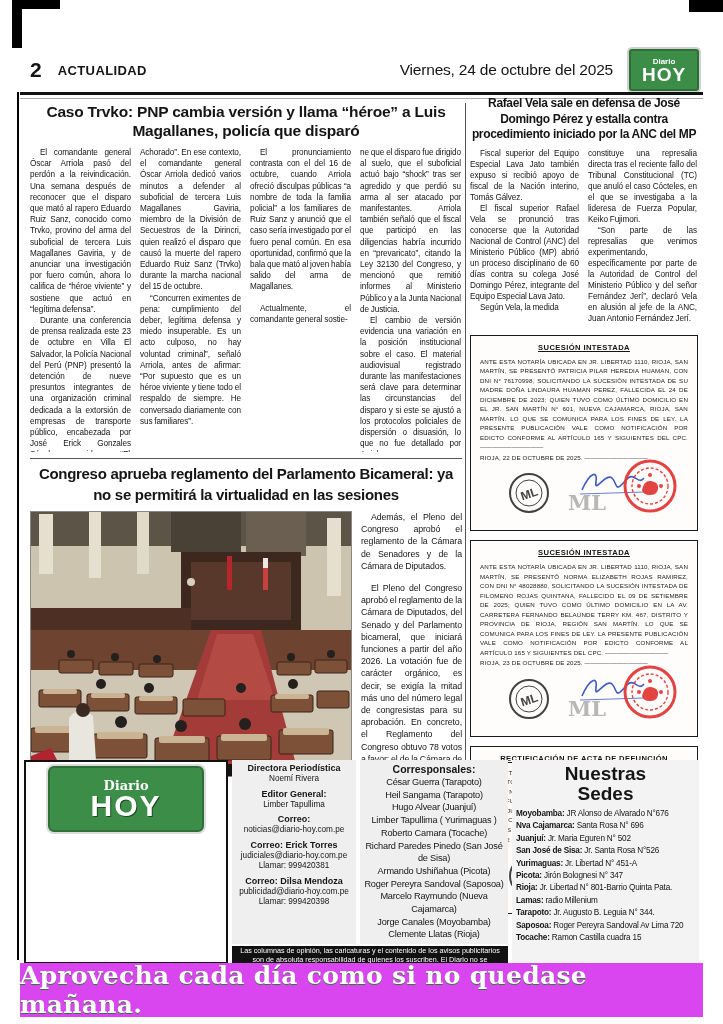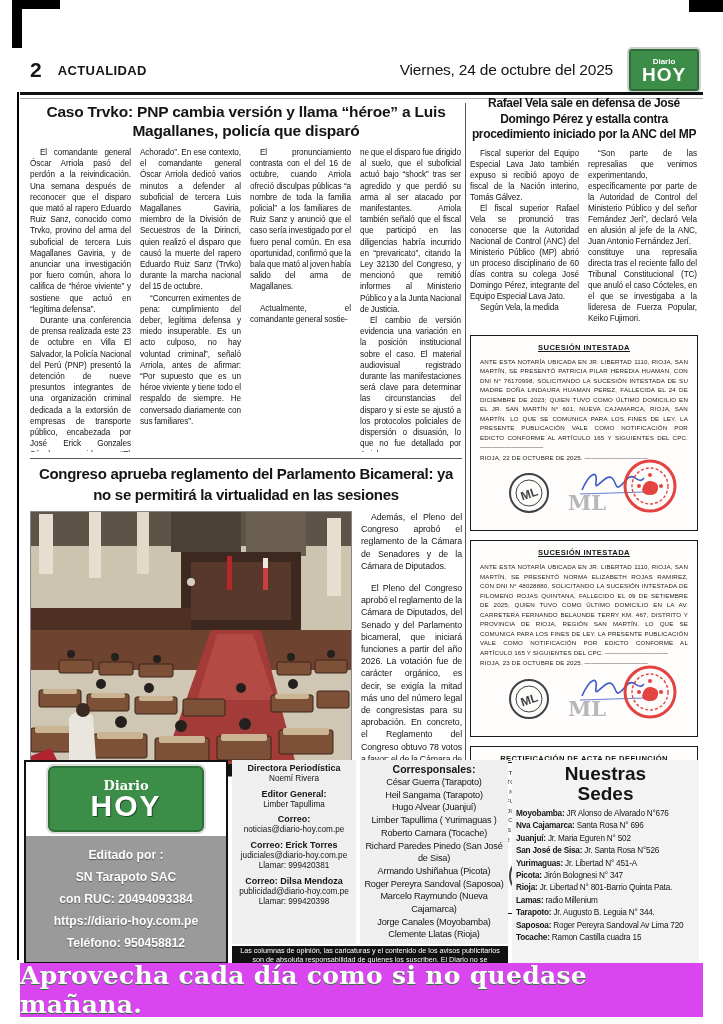--- a/index.html
+++ b/index.html
@@ -211,22 +211,22 @@
 
   <div class="right-sec">
     <div class="headline3">Rafael Vela sale en defensa de José Domingo Pérez y estalla contra procedimiento iniciado por la ANC del MP</div>
     <div class="cols2">
       <div class="col">
         <p class="para">Fiscal superior del Equipo Especial Lava Jato también expuso si recibió apoyo de fiscal de la Nación interino, Tomás Gálvez.</p>
         <p class="para">El fiscal superior Rafael Vela se pronunció tras conocerse que la Autoridad Nacional de Control (ANC) del Ministerio Público (MP) abrió un proceso disciplinario de 60 días contra su colega José Domingo Pérez, integrante del Equipo Especial Lava Jato.</p>
         <p class="para">Según Vela, la medida</p>
       </div>
       <div class="col">
+        <p class="para cont">constituye una represalia directa tras el reciente fallo del Tribunal Constitucional (TC) que anuló el caso Cócteles, en el que se investigaba a la lideresa de Fuerza Popular, Keiko Fujimori.</p>
         <p class="para">“Son parte de las represalias que venimos experimentando, específicamente por parte de la Autoridad de Control del Ministerio Público y del señor Fernández Jerí”, declaró Vela en alusión al jefe de la ANC, Juan Antonio Fernández Jerí.</p>
-        <p class="para cont">constituye una represalia directa tras el reciente fallo del Tribunal Constitucional (TC) que anuló el caso Cócteles, en el que se investigaba a la lideresa de Fuerza Popular, Keiko Fujimori.</p>
       </div>
     </div>
 
     <div class="notice">
       <div class="notice-title">SUCESIÓN INTESTADA</div>
       <div class="notice-body">ANTE ESTA NOTARÍA UBICADA EN JR. LIBERTAD 1110, RIOJA, SAN MARTÍN, SE PRESENTÓ PATRICIA PILAR HEREDIA HUAMAN, CON DNI N° 76170998, SOLICITANDO LA SUCESIÓN INTESTADA DE SU MADRE DOÑA LINDAURA HUAMAN PEREZ, FALLECIDA EL 24 DE DICIEMBRE DE 2023; QUIEN TUVO COMO ÚLTIMO DOMICILIO EN EL JR. SAN MARTÍN N° 601, NUEVA CAJAMARCA, RIOJA, SAN MARTÍN. LO QUE SE COMUNICA PARA LOS FINES DE LEY. LA PRESENTE PUBLICACIÓN VALE COMO NOTIFICACIÓN POR EDICTO CONFORME AL ARTÍCULO 165 Y SIGUIENTES DEL CPC. ——————————</div>
       <div class="notice-date">RIOJA, 22 DE OCTUBRE DE 2025. ——————————</div>
       <div class="seal-row">
         <svg class="seal-black" width="42" height="42" viewBox="0 0 42 42">
           <circle cx="21" cy="21" r="19" fill="none" stroke="#222" stroke-width="2"></circle>
@@ -302,27 +302,20 @@
     </div>
   </div>
 
   <div class="footer">
     <div class="pubbox">
       <div class="publogo-wrap">
         <div class="publogo">
           <span class="t">Diario</span>
           <span class="m">HOY</span>
         </div>
-      </div>
-      <div class="pubgray">
-        <div>Editado por :</div>
-        <div>SN Tarapoto SAC</div>
-        <div>con RUC: 20494093384</div>
-        <div>https://diario-hoy.com.pe</div>
-        <div>Teléfono: 950458812</div>
       </div>
     </div>
 
     <div class="midbox">
       <div class="midrow">
         <div class="staffbox">
           <div class="staff-item">
             <div class="staff-label">Directora Periodística</div>
             <div class="staff-val">Noemí Rivera</div>
           </div>

